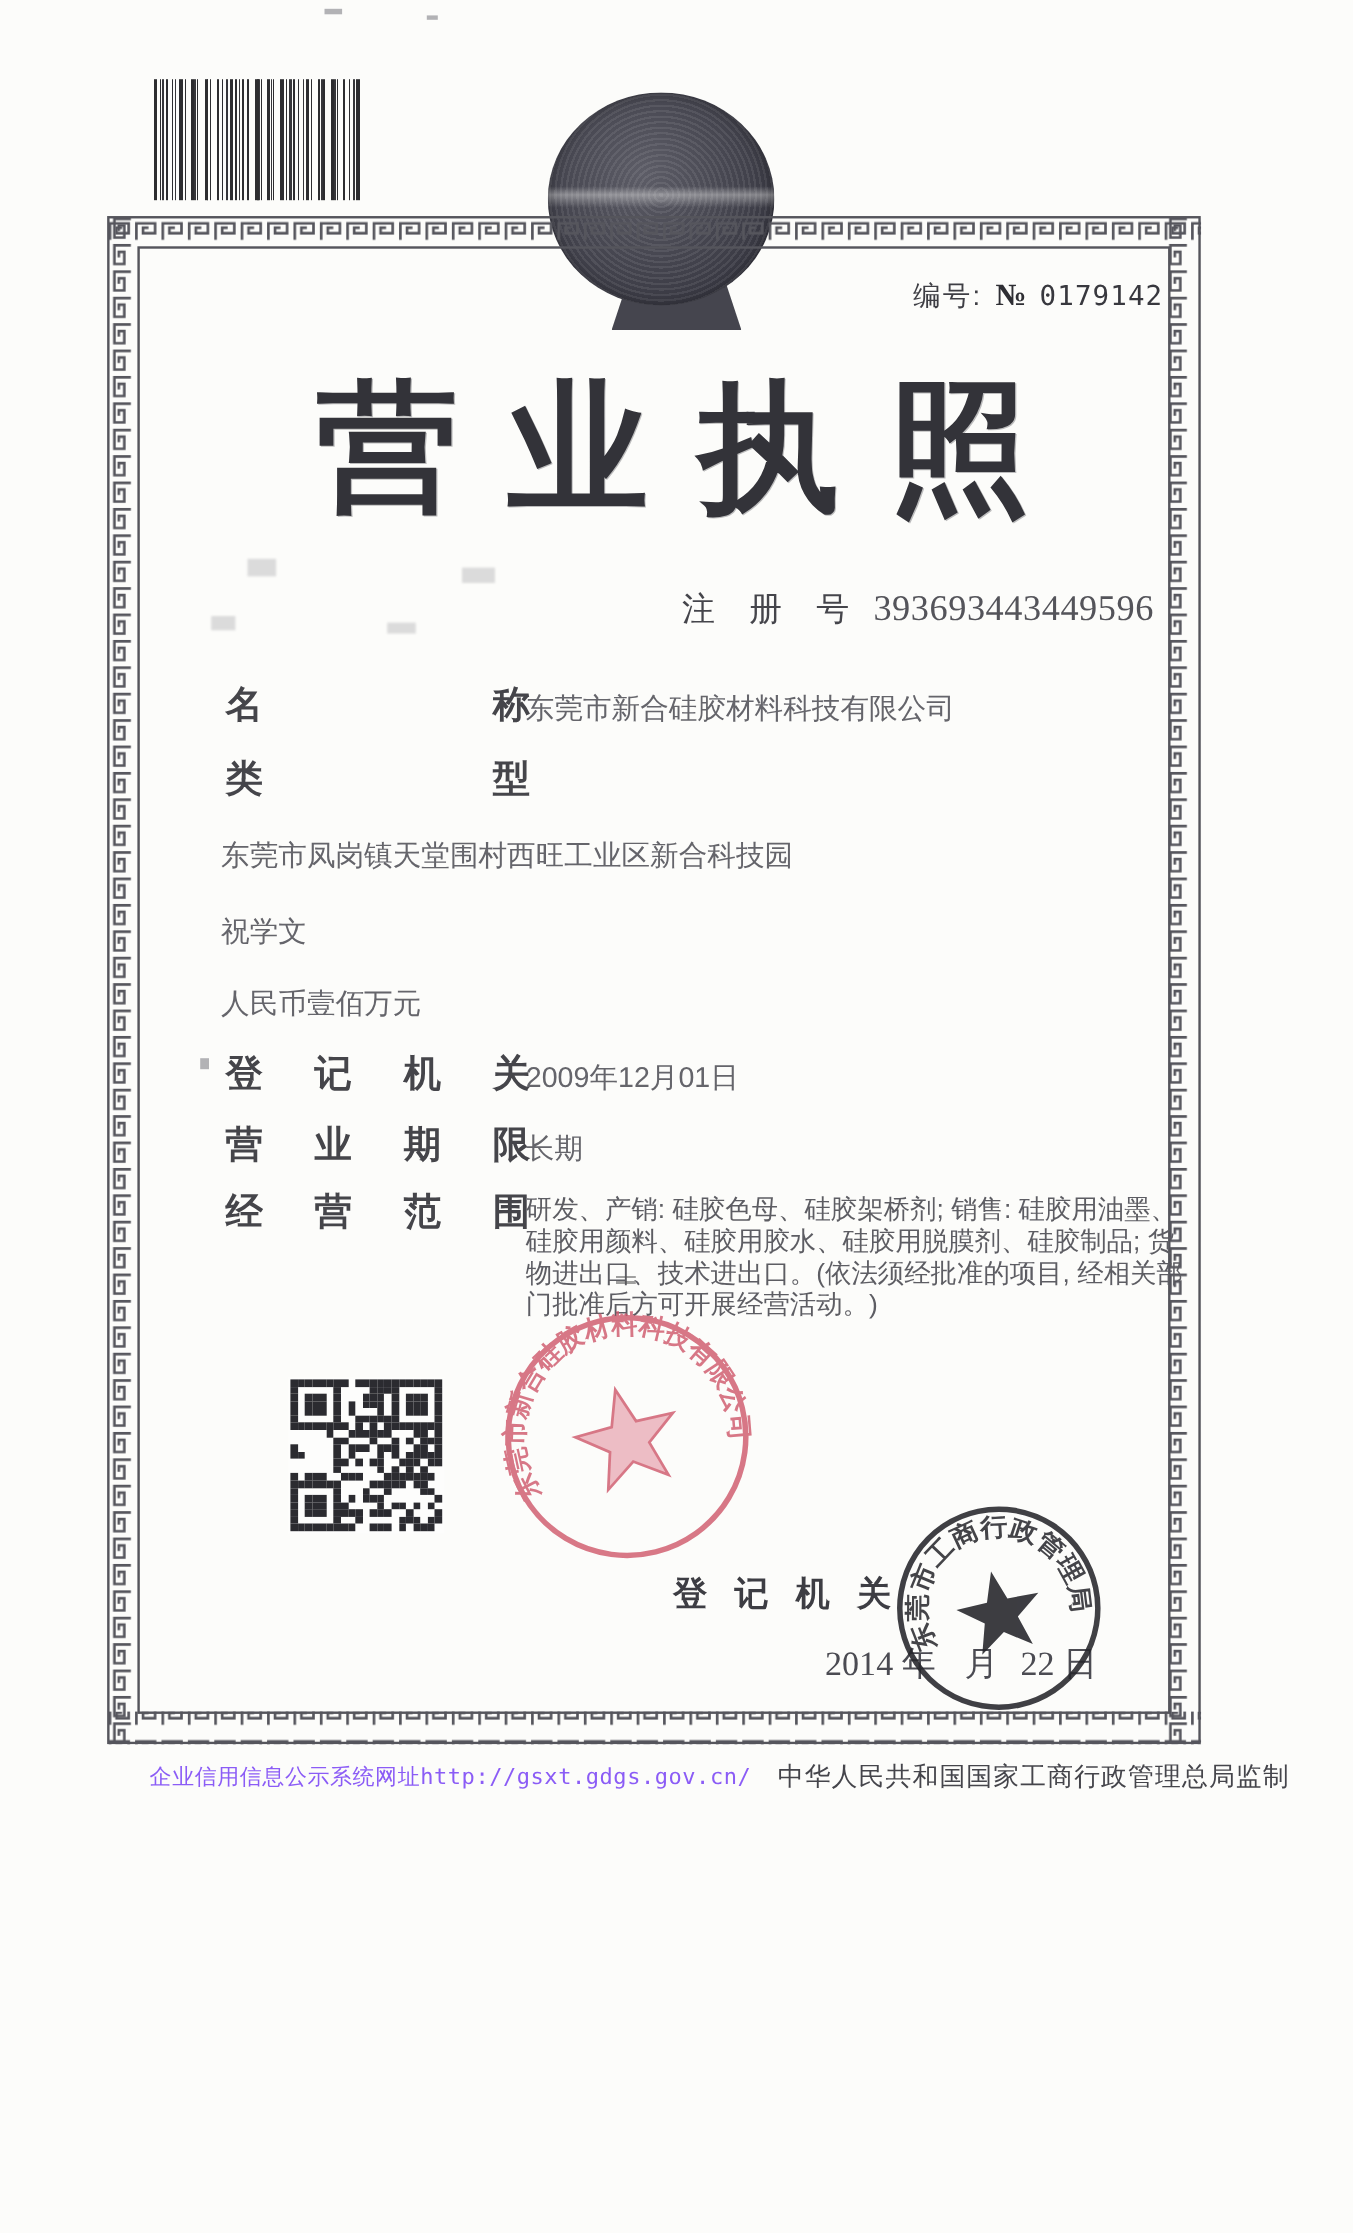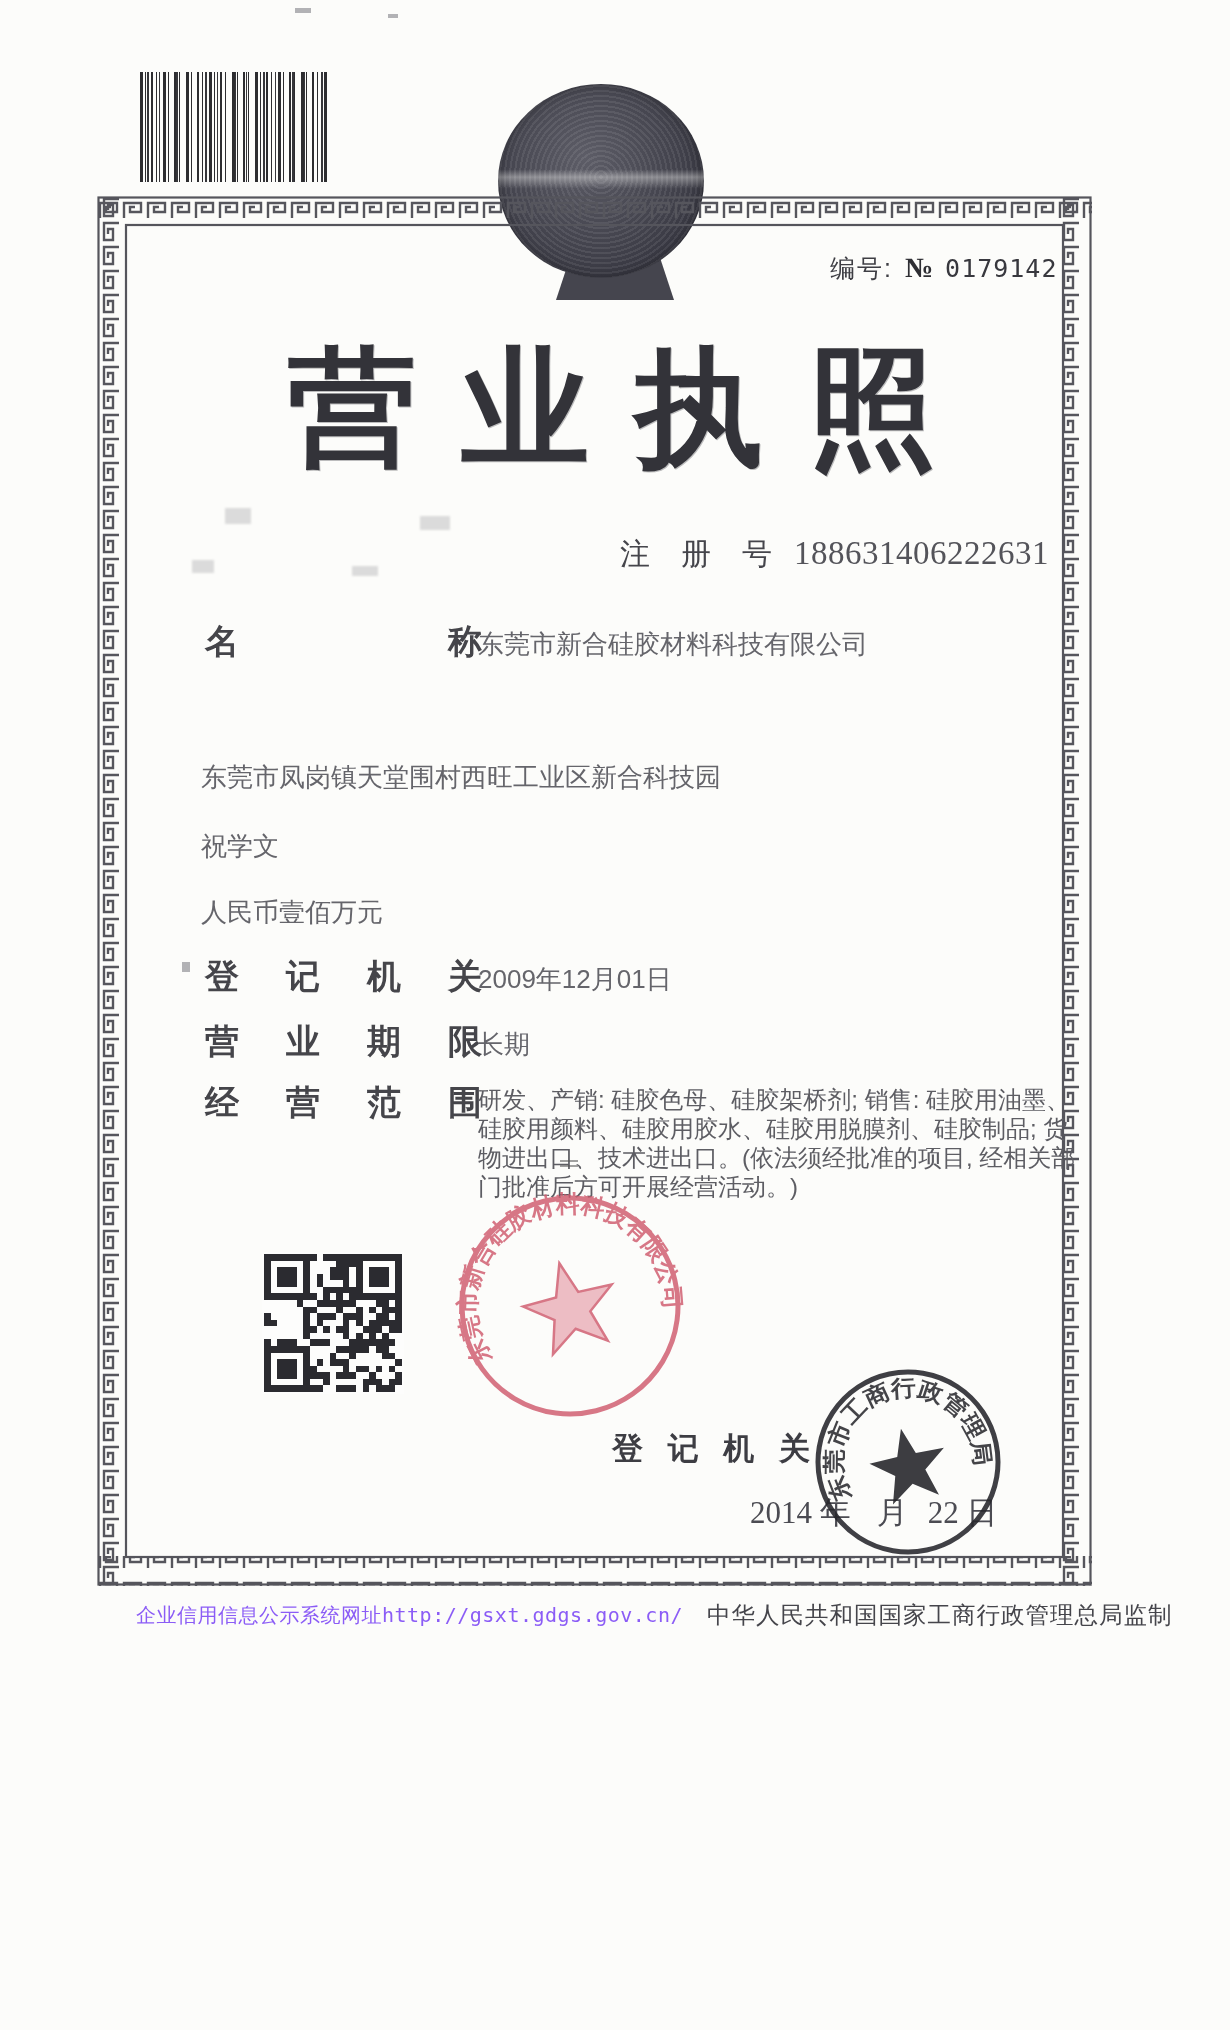--- a/index.html
+++ b/index.html
@@ -116,28 +116,29 @@
   <div class="abs serial">
     <span class="lab">编号:</span>
     <span class="numero">№</span>
     <span class="num">0179142</span>
   </div>
 
   <div class="abs title">营业执照</div>
 
   <div class="abs regline">
     <span class="reglabel">注册号</span>
-    <span class="regnum">188631406222631</span>
+    <span class="regnum">393693443449596</span>
   </div>
 
   <div class="row" style="top:620px">
     <div class="flabel">名称</div>
     <div class="fvalue">东莞市新合硅胶材料科技有限公司</div>
   </div>
   <div class="row" style="top:687px">
+    <div class="flabel">类型</div>
   </div>
   <div class="row" style="top:753px">
     <div class="fvalue">东莞市凤岗镇天堂围村西旺工业区新合科技园</div>
   </div>
   <div class="row" style="top:822px">
     <div class="fvalue">祝学文</div>
   </div>
   <div class="row" style="top:888px">
     <div class="fvalue">人民币壹佰万元</div>
   </div>

